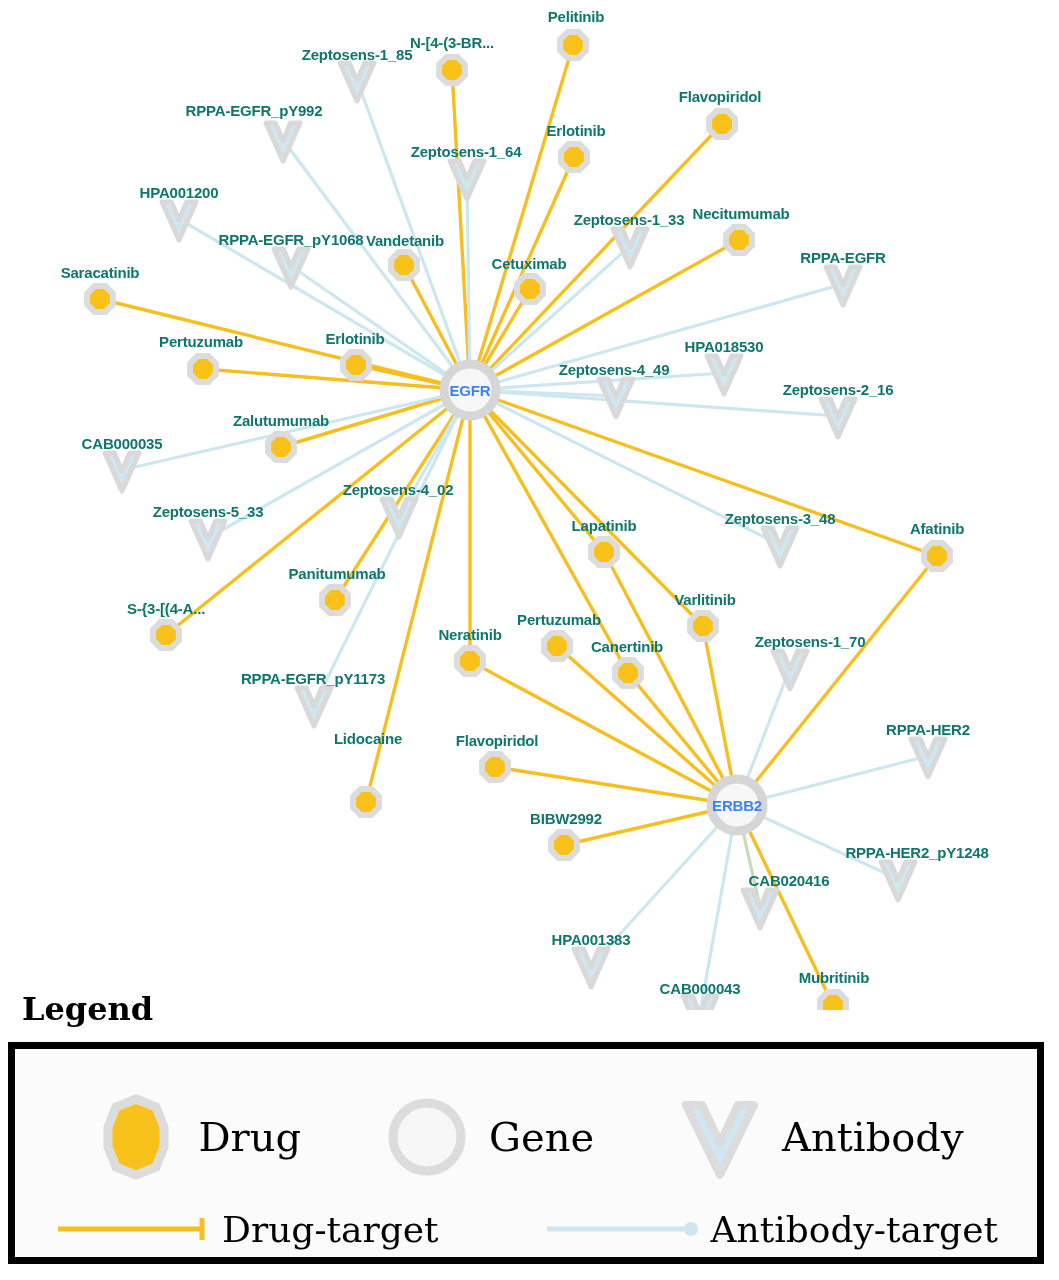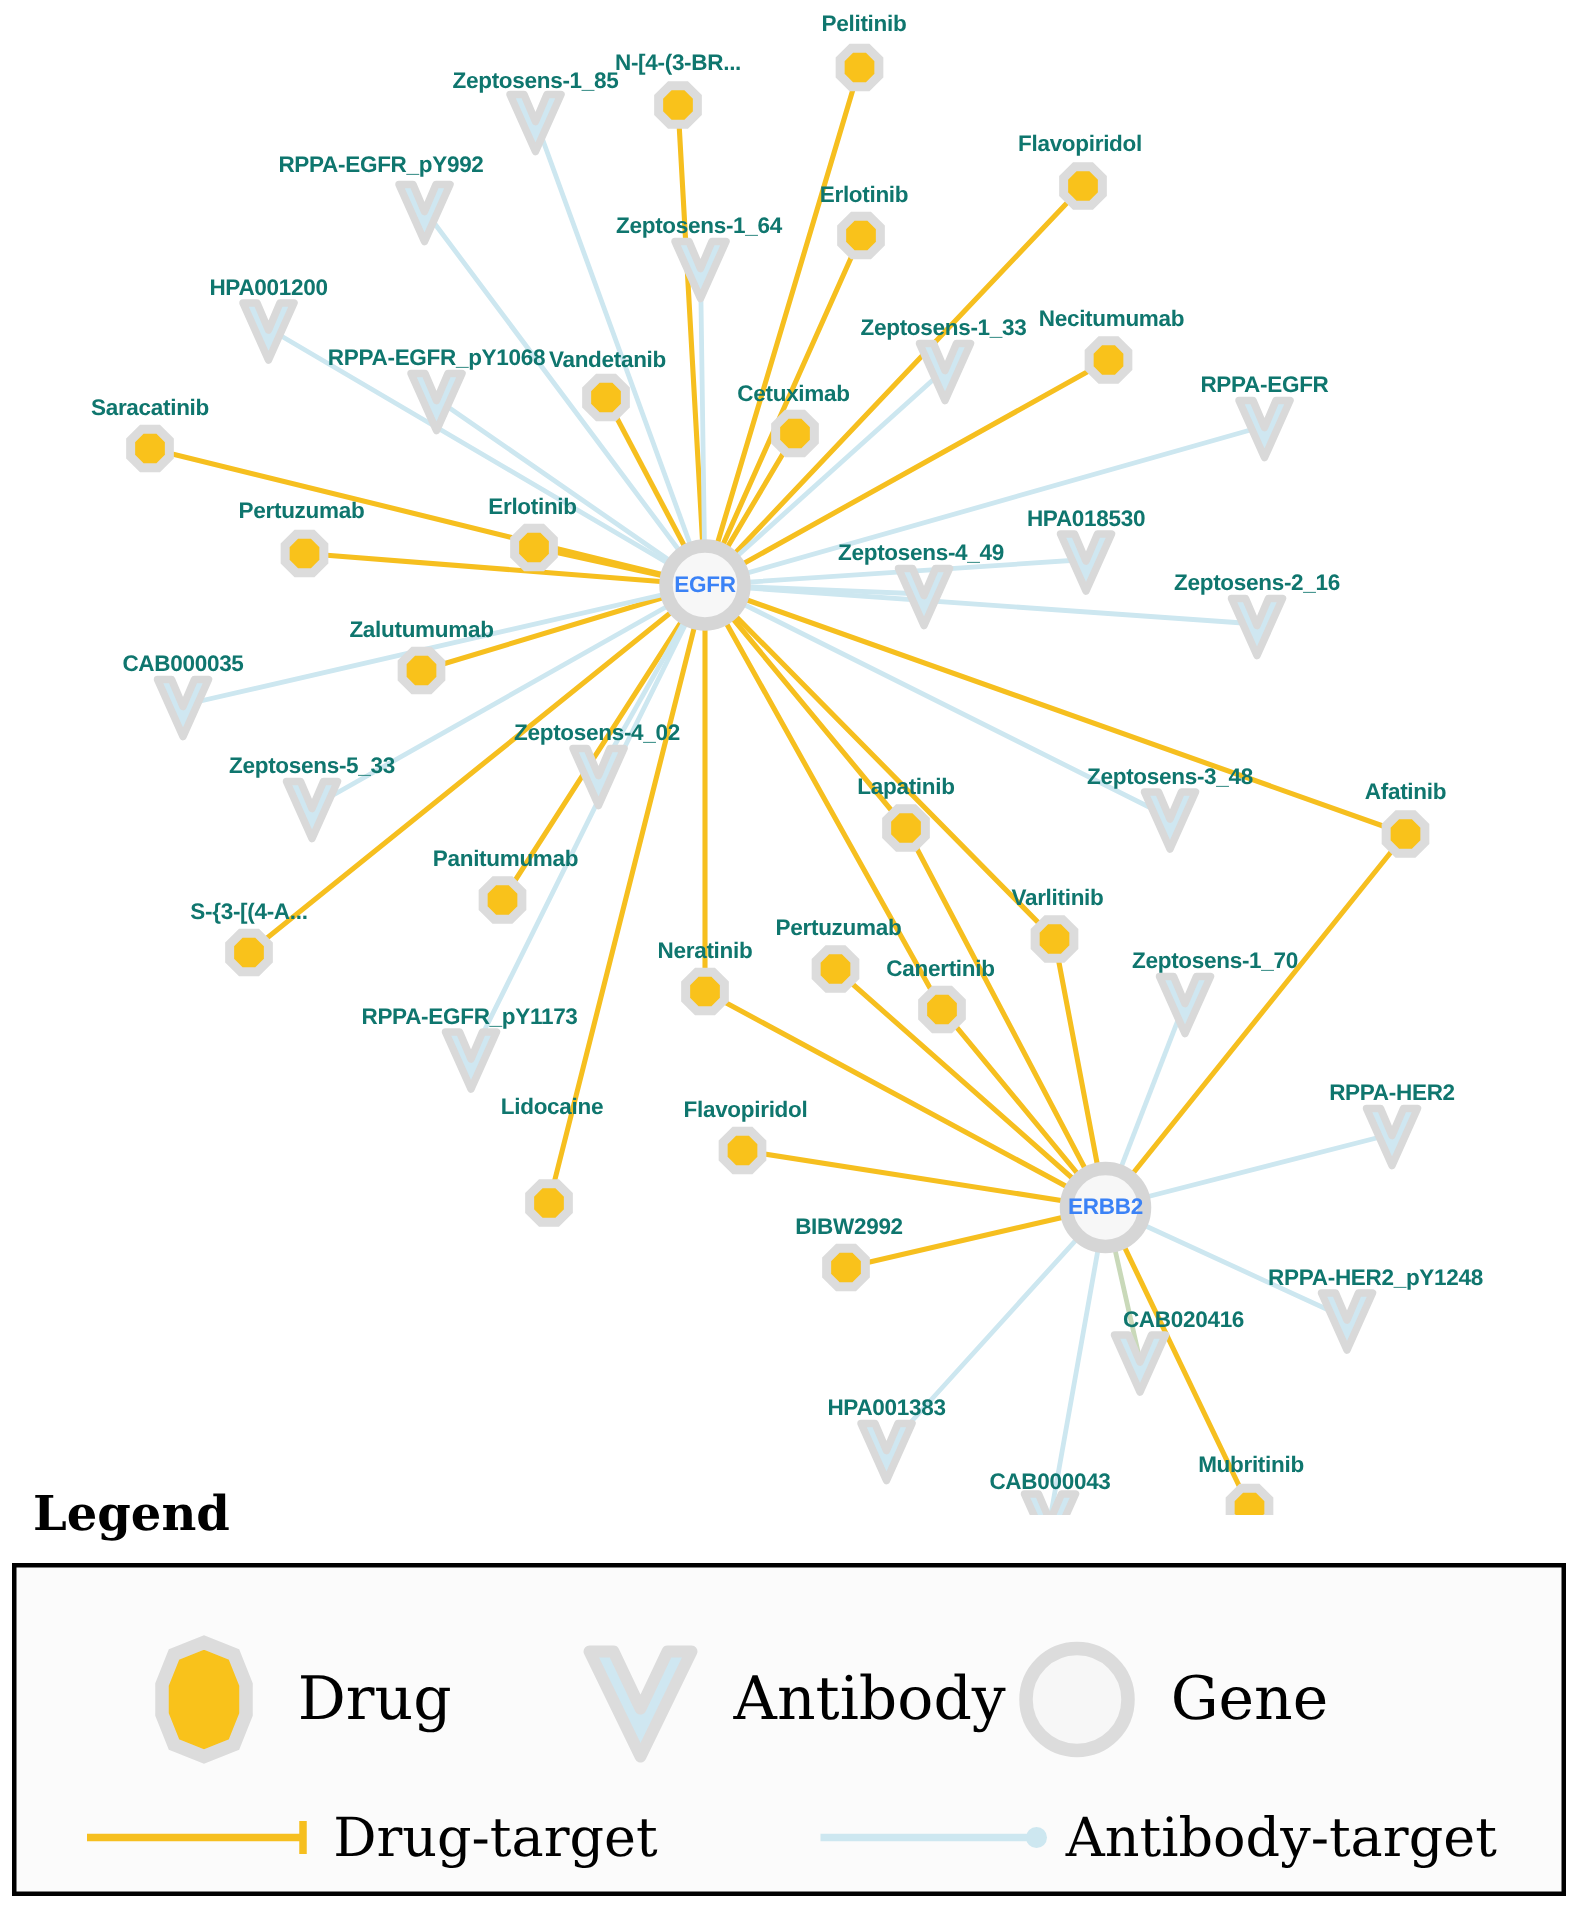--- a/index.html
+++ b/index.html
@@ -48,21 +48,21 @@
     font-size: 32px;
     font-weight: bold;
     color: #000;
   }
   #legend-box {
     position: absolute;
     left: 8px;
     top: 1042px;
     width: 1036px;
     height: 222px;
-    border: 3px solid #000000;
+    border: 7px solid #000000;
     background: #fbfbfb;
     box-sizing: border-box;
   }
   .legend-row1 {
     position: absolute;
     top: 38px;
     left: 0;
     width: 100%;
     height: 100px;
     display: flex;
@@ -250,31 +250,31 @@
 <div class="legend-title">Legend</div>
 
 <div id="legend-box">
   <div class="legend-row1">
     <div class="legend-item" style="margin-right:78px;">
       <svg width="96" height="96">
         <polygon points="48,10 68,18 76,38 76,58 68,78 48,86 28,78 20,58 20,38 28,18" fill="#f9c21b" stroke="#dcdcdc" stroke-width="9"></polygon>
       </svg>
       <span class="lg-text">Drug</span>
     </div>
+    <div class="legend-item" style="margin-right:78px;">
+      <svg width="96" height="96">
+        <circle cx="48" cy="48" r="34" fill="#f7f7f7" stroke="#dcdcdc" stroke-width="9"></circle>
+      </svg>
+      <span class="lg-text">Gene</span>
+    </div>
     <div class="legend-item">
       <svg width="96" height="96">
         <polygon points="14,16 48,86 82,16 66,16 48,54 30,16" fill="#cfe7f1" stroke="#dcdcdc" stroke-width="8" stroke-linejoin="round"></polygon>
       </svg>
       <span class="lg-text">Antibody</span>
-    </div>
-    <div class="legend-item" style="margin-right:78px;">
-      <svg width="96" height="96">
-        <circle cx="48" cy="48" r="34" fill="#f7f7f7" stroke="#dcdcdc" stroke-width="9"></circle>
-      </svg>
-      <span class="lg-text">Gene</span>
     </div>
   </div>
   <div class="legend-row2">
     <div class="legend-item" style="margin-right:104px;">
       <svg width="160" height="30">
         <line x1="4" y1="15" x2="148" y2="15" stroke="#f6bf1f" stroke-width="5"></line>
         <line x1="148" y1="4" x2="148" y2="26" stroke="#f6bf1f" stroke-width="5"></line>
       </svg>
       <span class="lg-text">Drug-target</span>
     </div>

